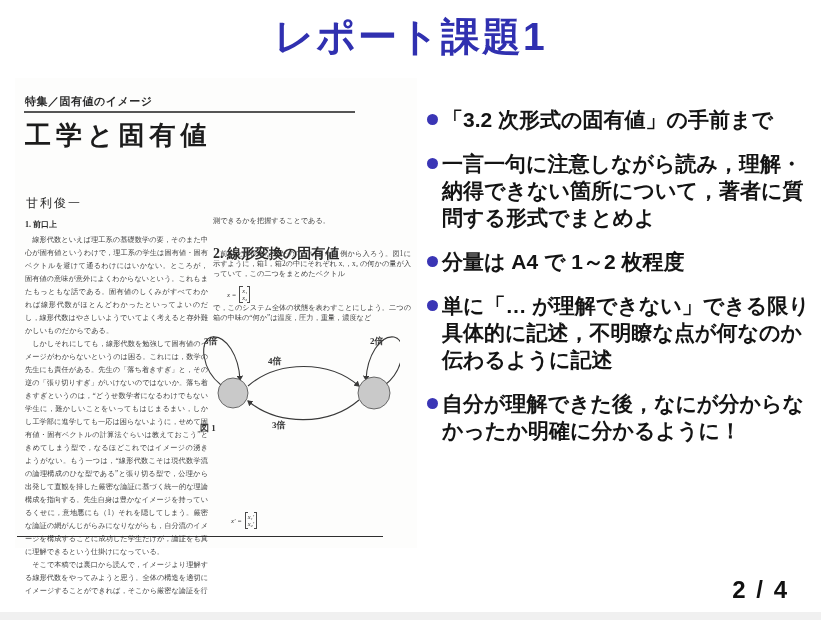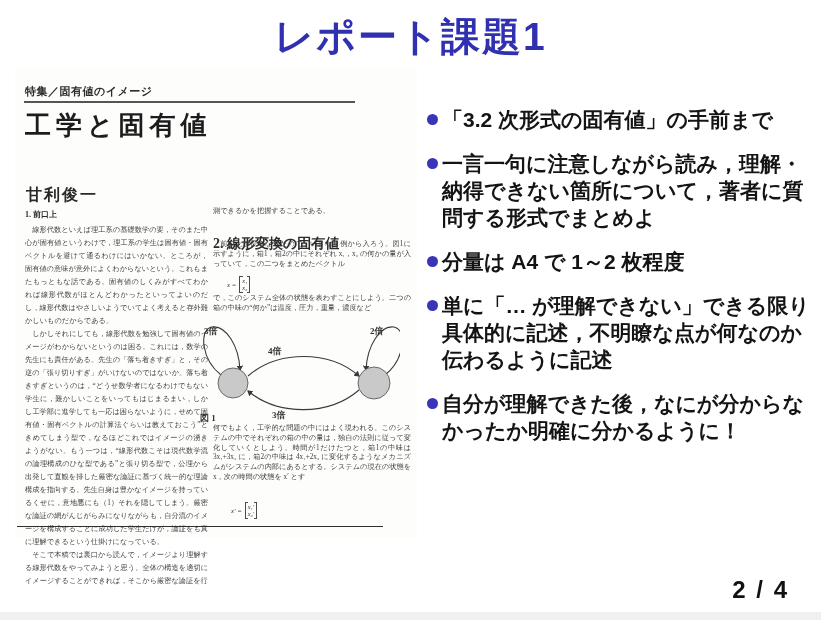--- a/index.html
+++ b/index.html
@@ -9,28 +9,28 @@
     font-family:"Liberation Sans","DejaVu Sans",sans-serif;
   }
   
   .slide-title {
     position:absolute; top:10px; left:0; width:100%; margin:0;
     text-align:center; font-size:39px; font-weight:bold;
     color:#3030b0; letter-spacing:2px;
   }
   
   .scan {
-    position:absolute; left:15px; top:68px; width:402px; height:470px;
+    position:absolute; left:15px; top:78px; width:402px; height:470px;
     background:#fdfdfc; color:#3c3c3c;
     font-family:"Liberation Serif","DejaVu Serif",serif;
   }
   .kicker { position:absolute; left:10px; top:16px; font-size:11px; font-weight:bold; color:#2c2c2c; letter-spacing:0.5px; }
   .kicker-rule { position:absolute; left:9px; top:33px; width:331px; border-top:2px solid #555; }
   .scan-title { position:absolute; left:10px; top:40px; font-size:26px; font-weight:bold; color:#1c1c1c; letter-spacing:5px; }
-  .scan-author { position:absolute; left:11px; top:117px; font-size:16px; font-weight:bold; color:#2a2a2a; letter-spacing:2px; }
+  .scan-author { position:absolute; left:11px; top:117px; font-size:12px; font-weight:normal; color:#2a2a2a; letter-spacing:2px; }
   .sec-head { font-size:8px; font-weight:bold; color:#2a2a2a; margin:0 0 4px 0; }
   .col-left { position:absolute; left:10px; top:141px; width:183px; }
   .col-left p, .r-p {
     margin:0; font-size:7.2px; line-height:13px; text-align:justify;
     color:#3e3e3e;
   }
   .col-left p { text-indent:1em; }
   .r-block { position:absolute; left:198px; width:198px; font-size:7.2px; line-height:9.8px; color:#3e3e3e; }
   .r-top  { top:139px; }
   .r-head { top:157px; font-size:14px; font-weight:bold; color:#2a2a2a;margin-top:14px; }
@@ -110,21 +110,20 @@
     <path d="M 161,72 C 131,98 80,98 50,73" fill="none" stroke="#3a3a3a" stroke-width="1.1" marker-end="url(#arrow)"></path>
     <circle cx="35" cy="65" r="15" fill="#c9c9c9" stroke="#4a4a4a" stroke-width="0.8"></circle>
     <circle cx="176" cy="65" r="16" fill="#c9c9c9" stroke="#4a4a4a" stroke-width="0.8"></circle>
     <text x="6" y="16">3倍</text>
     <text x="172" y="16">2倍</text>
     <text x="70" y="36">4倍</text>
     <text x="74" y="100">3倍</text>
     <text x="2" y="103">図 1</text>
   </svg>
 
-  <div class="r-block r-p3 r-p">何でもよく，工学的な問題の中にはよく現われる。このシステムの中でそれぞれの箱の中の量は，独自の法則に従って変化していくとしよう。時間が1だけたつと，箱1の中味は 3x₁+3x₂ に，箱2の中味は 4x₁+2x₂ に変化するようなメカニズムがシステムの内部にあるとする。システムの現在の状態を x，次の時間の状態を x′ とす</div>
 
   <div class="r-block r-f2 formula">
     <span class="f-lhs">x′ =</span>
     <span class="vec">
       <span>x₁′</span>
       <span>x₂′</span>
     </span>
   </div>
 
   <div class="scan-rule-bottom"></div>

